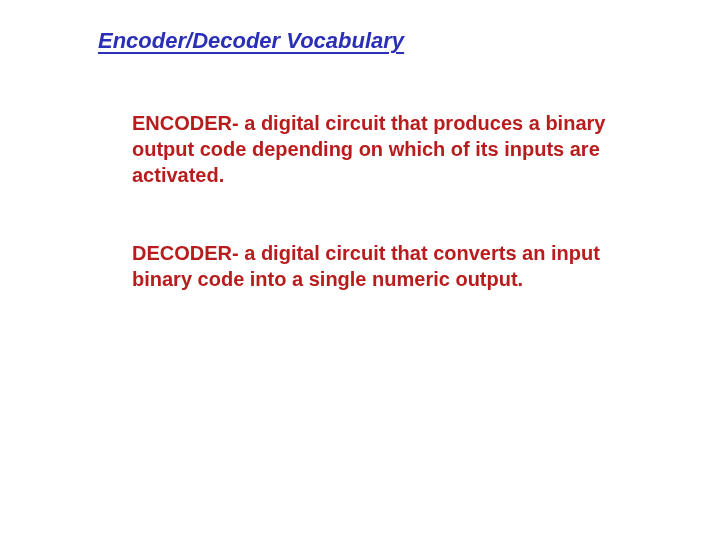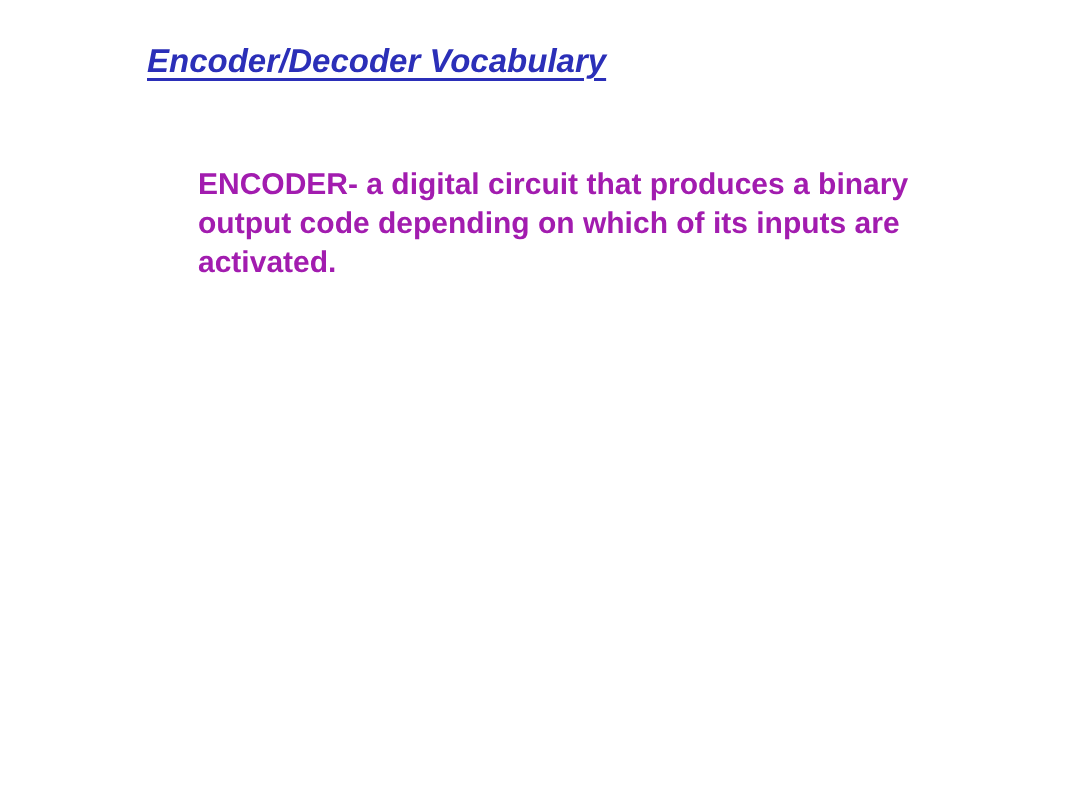--- a/index.html
+++ b/index.html
@@ -22,27 +22,28 @@
     color: #2b2fb8;
     text-decoration: underline;
     text-decoration-color: #2b2fb8;
     text-underline-offset: 4px;
     margin-bottom: 56px;
     font-family: Verdana, Geneva, sans-serif;
   }
   .definition {
     font-size: 20px;
     font-weight: bold;
-    color: #a21caf;
+    color: #b91c1c;
     line-height: 1.3;
     margin-bottom: 52px;
     font-family: Verdana, Geneva, sans-serif;
     padding-left: 34px;
     padding-right: 20px;
   }
 </style>
 </head>
 <body>
 
 <div class="slide">
   <h1 class="title">Encoder/Decoder Vocabulary</h1>
   <p class="definition">ENCODER- a digital circuit that produces a binary output code depending on which of its inputs are activated.</p>
+  <p class="definition">DECODER- a digital circuit that converts an input binary code into a single numeric output.</p>
 </div>
 
 </body></html>

